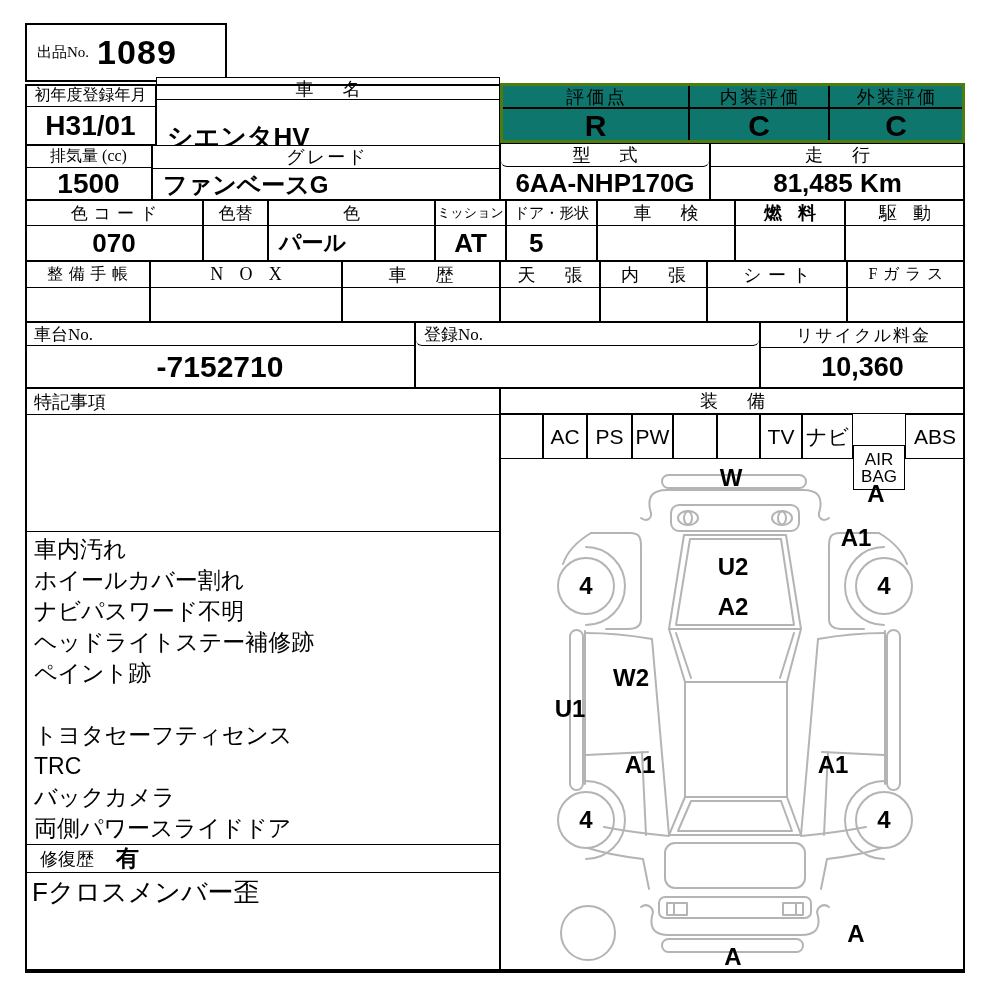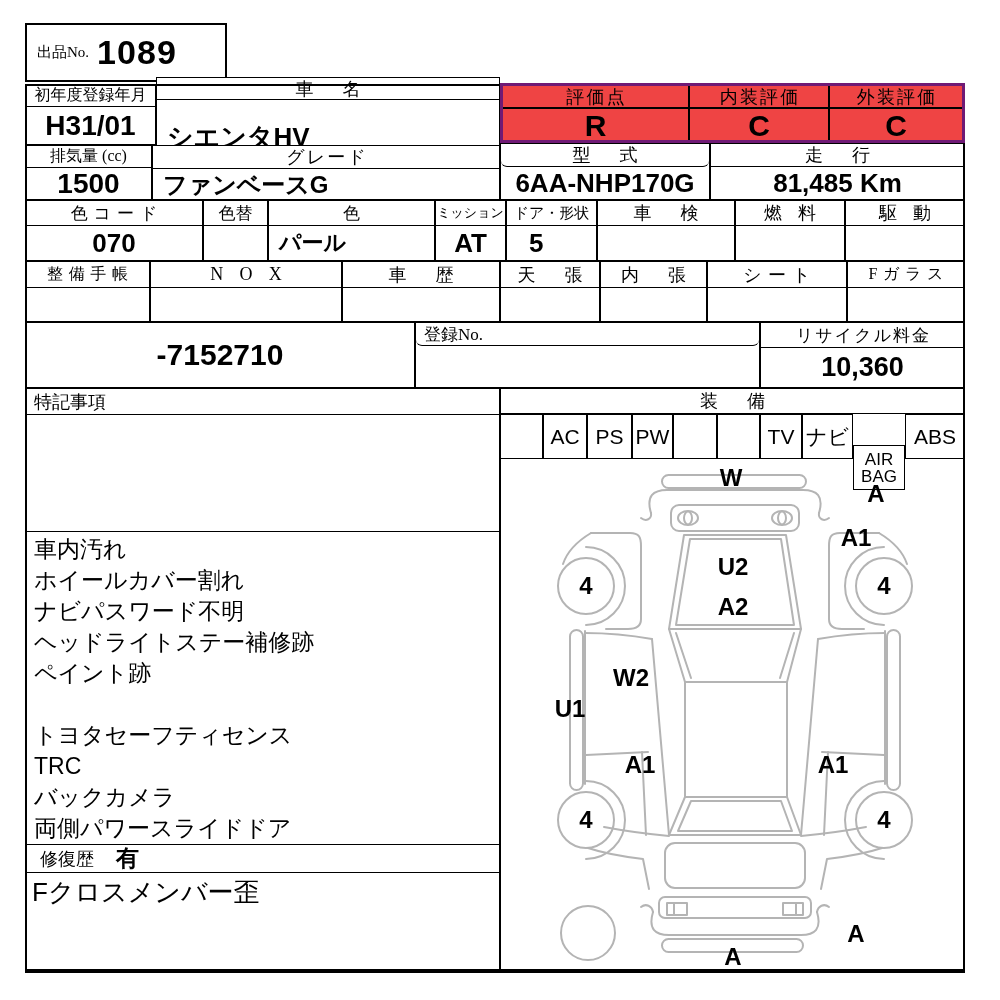--- a/index.html
+++ b/index.html
@@ -13,21 +13,21 @@
   .val{flex:1;display:flex;align-items:center;justify-content:center;
        font-weight:bold;white-space:nowrap;}
   .vleft{justify-content:flex-start;padding-left:10px;}
   .hleft{justify-content:flex-start;padding-left:8px;}
   .ls0{letter-spacing:.12em;text-indent:.12em;}
   .ls1{letter-spacing:.9em;text-indent:.9em;}
   .ls2{letter-spacing:1.6em;text-indent:1.6em;}
   .ls3{letter-spacing:.35em;text-indent:.35em;}
   .outline{position:absolute;box-sizing:border-box;border:2px solid #000;border-bottom-width:4px;
            pointer-events:none;background:transparent;z-index:5;}
-  .evalbox{position:absolute;box-sizing:border-box;border:3px solid #701a75;display:flex;z-index:6;background:#ef4444;}
+  .evalbox{position:absolute;box-sizing:border-box;border:3px solid #4d7c0f;display:flex;z-index:6;background:#0f766e;}
   .esub{box-sizing:border-box;border-right:2px solid #000;display:flex;flex-direction:column;}
   .esub:last-child{border-right:none;}
   .esub .hdr{border-bottom:2px solid #000;height:23px;font-size:18px;}
   .esub .val{font-size:30px;}
   .eq{position:absolute;top:414px;height:45px;border:1px solid #000;box-sizing:border-box;
       display:flex;align-items:center;justify-content:center;background:#fff;
       font-size:21px;line-height:22px;z-index:3;}
   .dlbl{position:absolute;transform:translate(-50%,-50%);font-weight:bold;font-size:24px;
         color:#000;z-index:4;white-space:nowrap;}
   .panel{position:absolute;box-sizing:border-box;border:1px solid #000;background:#fff;
@@ -103,21 +103,21 @@
     <div class="val" style="font-size:26px;">AT</div>
   </div>
   <div class="cell" style="left:506px;top:200px;width:91px;height:61px;">
     <div class="hdr" style="height:25px;font-size:15px;">ドア・形状</div>
     <div class="val vleft" style="font-size:26px;padding-left:22px;">5</div>
   </div>
   <div class="cell" style="left:597px;top:200px;width:138px;height:61px;">
     <div class="hdr ls2" style="height:25px;">車検</div>
     <div class="val"></div>
   </div>
-  <div class="cell" style="left:735px;top:200px;width:110px;height:61px;">
+  <div class="cell" style="left:735px;top:200px;width:110px;height:61px;font-weight:bold;">
     <div class="hdr ls1" style="height:25px;">燃料</div>
     <div class="val"></div>
   </div>
   <div class="cell" style="left:845px;top:200px;width:120px;height:61px;">
     <div class="hdr ls1" style="height:25px;">駆動</div>
     <div class="val"></div>
   </div>
 
   <div class="cell" style="left:25px;top:261px;width:125px;height:61px;">
     <div class="hdr ls3" style="height:26px;font-size:16px;">整備手帳</div>
@@ -142,20 +142,21 @@
   <div class="cell" style="left:707px;top:261px;width:140px;height:61px;">
     <div class="hdr ls3" style="height:26px;">シート</div>
     <div class="val"></div>
   </div>
   <div class="cell" style="left:847px;top:261px;width:118px;height:61px;">
     <div class="hdr ls3" style="height:26px;font-size:16px;">Fガラス</div>
     <div class="val"></div>
   </div>
 
   <div class="cell" style="left:25px;top:322px;width:390px;height:66px;">
+    <div class="hdr hleft" style="height:23px;font-size:17px;">車台No.</div>
     <div class="val" style="font-size:30px;">-7152710</div>
   </div>
   <div class="cell" style="left:415px;top:322px;width:345px;height:66px;">
     <div class="hdr hleft" style="height:23px;font-size:17px;border-radius:6px;">登録No.</div>
     <div class="val"></div>
   </div>
   <div class="cell" style="left:760px;top:322px;width:205px;height:66px;">
     <div class="hdr ls0" style="height:25px;font-size:17px;">リサイクル料金</div>
     <div class="val" style="font-size:27px;">10,360</div>
   </div>

